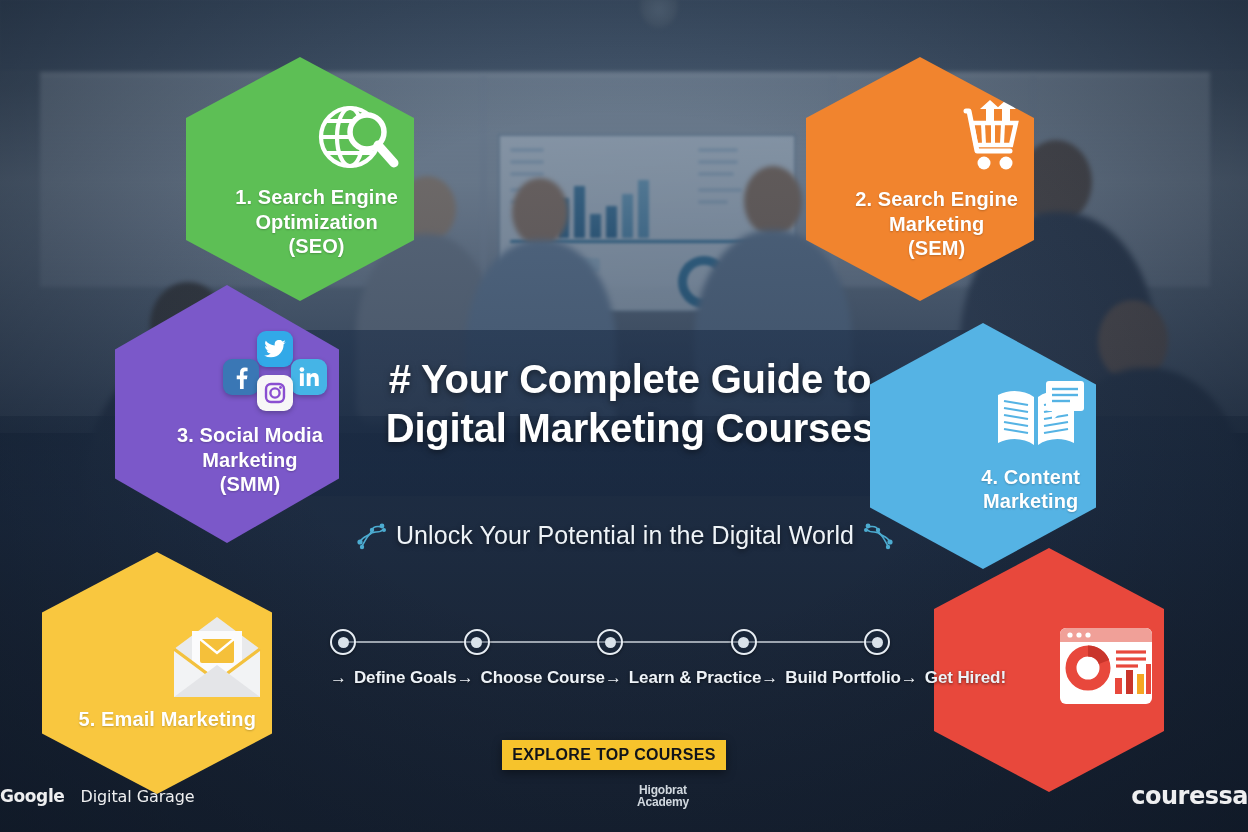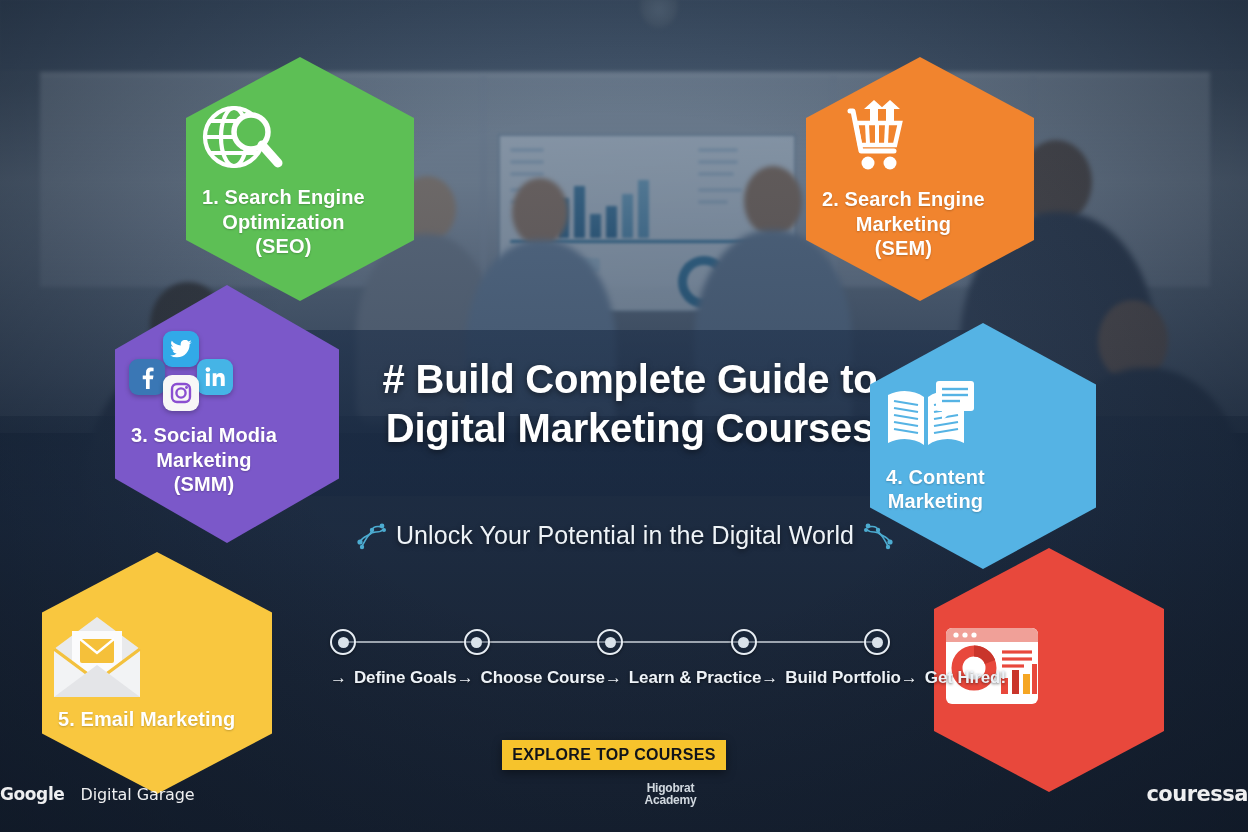--- a/index.html
+++ b/index.html
@@ -116,21 +116,21 @@
   .bg-vignette {
     position:absolute; inset:0;
     background: radial-gradient(ellipse at 50% 45%, rgba(0,0,0,0) 40%, rgba(10,18,30,.55) 100%);
   }
 
   
   .hex {
     position: absolute;
     display: flex;
     flex-direction: column;
-    align-items: flex-start;
+    align-items: flex-end;
     justify-content: center;
     text-align: center;
     color: #ffffff;
     clip-path: polygon(50% 0%, 100% 25%, 100% 75%, 50% 100%, 0% 75%, 0% 25%);
     filter: drop-shadow(0 8px 18px rgba(0,0,0,.45));
     padding: 14px 10px;
   }
   .hex .hex-icon {
     display: block;
     margin-bottom: 8px;
@@ -283,21 +283,21 @@
     color:#dfe6ec;
     font-size:12px;
     line-height:1.02;
     text-align:center;
     filter: blur(.55px);
     font-weight:bold;
     letter-spacing:-.2px;
   }
   .logo-couressa {
     color:#ffffff;
-    font-size:21px;
+    font-size:24px;
     font-weight:bold;
     letter-spacing:-.5px;
     font-family:"DejaVu Sans", sans-serif;
   }
 </style>
 </head>
 <body>
 
 <div id="poster">
 
@@ -360,21 +360,21 @@
     <div class="bg-table"></div>
 
     <div class="bg-lower"></div>
     <div class="bg-tint"></div>
     <div class="bg-vignette"></div>
   </div>
 
   <div class="center-band"></div>
 
   <div class="title-block">
-    <span class="l1"># Build Complete Guide to</span>
+    <span class="l1"># Your Complete Guide to</span>
     <span class="l2">Digital Marketing Courses</span>
   </div>
 
   <div class="subtitle-row">
     <span class="net-deco">
       <svg width="34" height="34" viewBox="0 0 34 34" fill="none" stroke="#4fb3d9" stroke-width="1.6">
         <path d="M6 24 C10 16, 16 20, 18 12 C20 6, 26 10, 28 8"></path>
         <path d="M8 28 C12 22, 14 14, 22 14 C27 14, 29 12, 30 11"></path>
         <circle cx="6" cy="24" r="2.6" fill="#4fb3d9" stroke="none"></circle>
         <circle cx="8" cy="29" r="2.2" fill="#4fb3d9" stroke="none"></circle>

